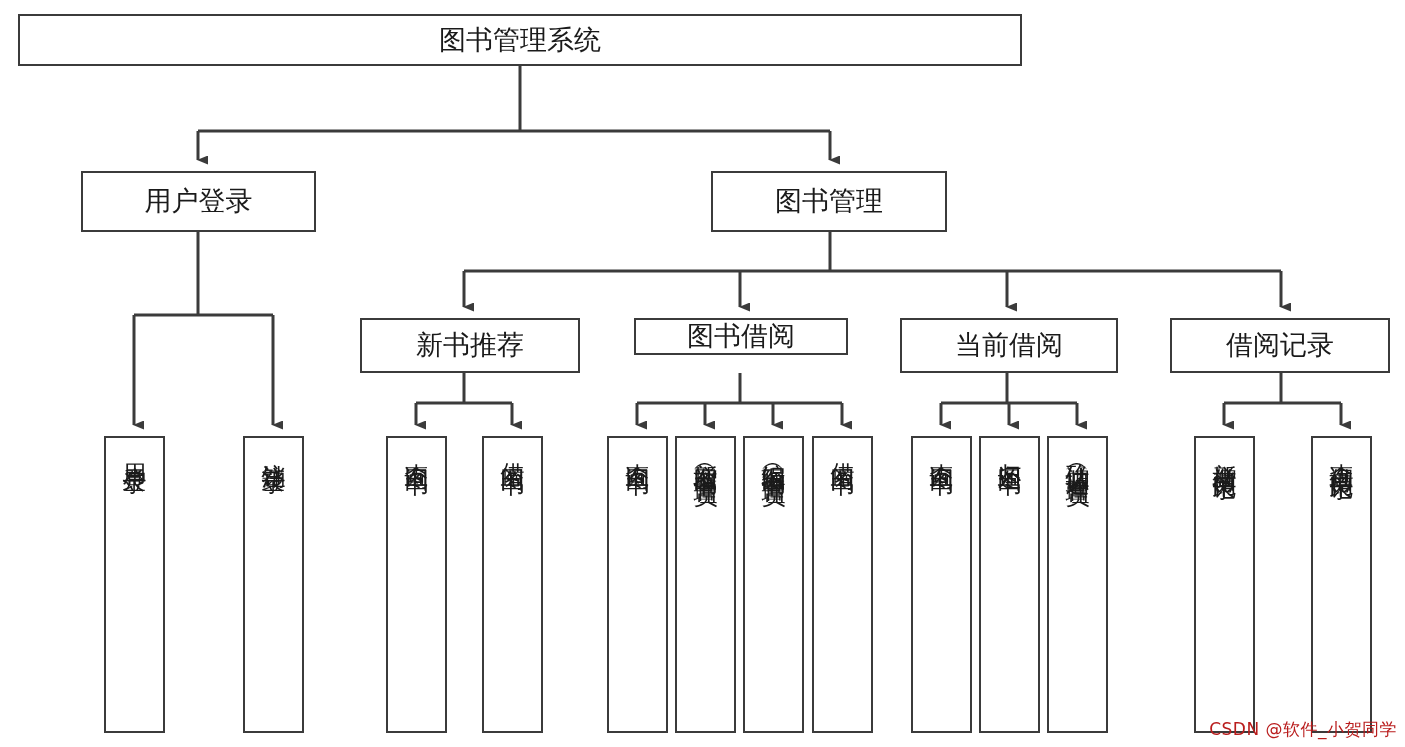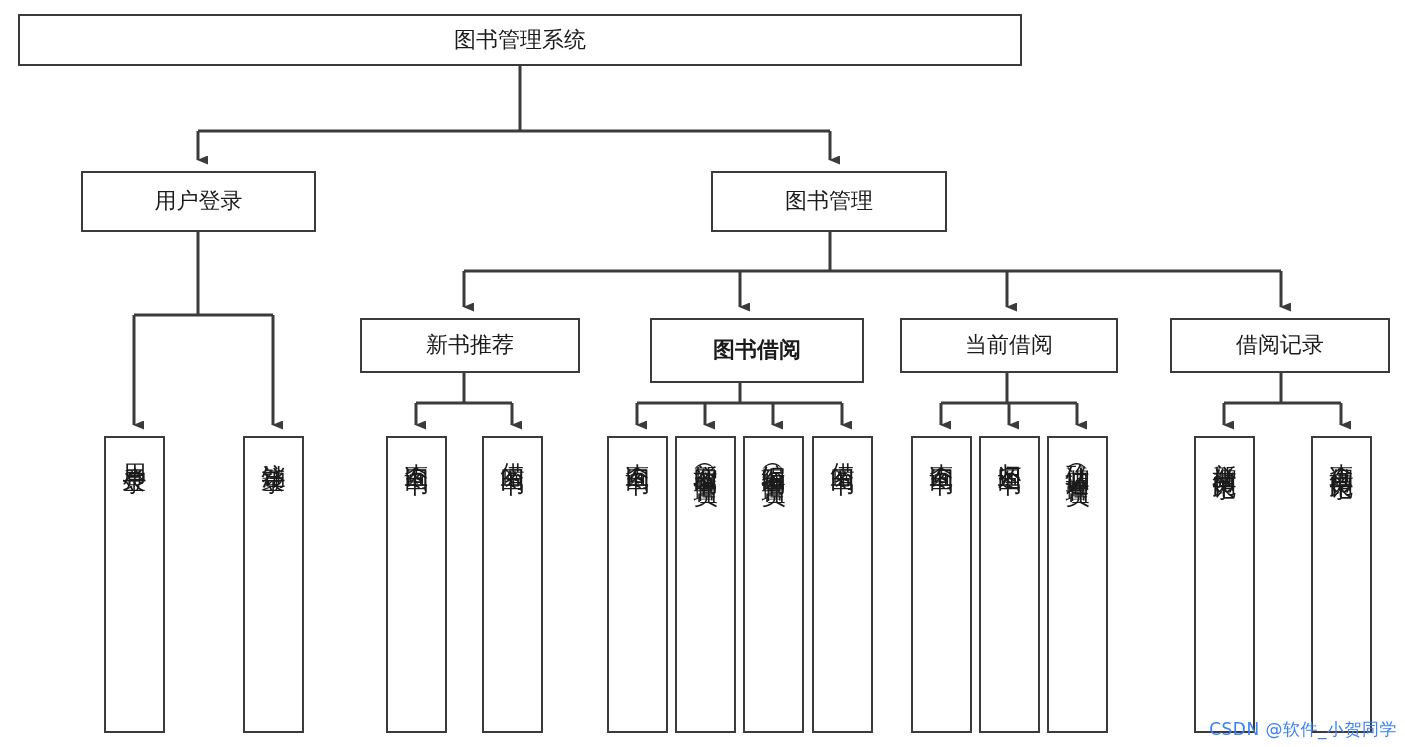--- a/index.html
+++ b/index.html
@@ -37,41 +37,41 @@
     justify-content: center;
     color: #1a1a1a;
   }
   .node-label {
     display: block;
     text-align: center;
     line-height: 1.28;
     white-space: nowrap;
   }
   .horiz .node-label {
-    font-size: 22px;
+    font-size: 27px;
   }
   .vert {
     align-items: flex-start;
     justify-content: center;
     padding-top: 6px;
   }
   .vert .node-label {
     writing-mode: vertical-rl;
     text-orientation: upright;
     font-size: 24px;
     letter-spacing: 3px;
     line-height: 1;
     white-space: pre;
   }
   .watermark {
     position: absolute;
     right: 8px;
     bottom: 6px;
     font-size: 17px;
-    color: #3b82f6;
+    color: #b91c1c;
     letter-spacing: 0.5px;
     white-space: nowrap;
     pointer-events: none;
   }
 </style>
 </head>
 <body>
 
 <div id="diagram-root">
 
@@ -137,21 +137,21 @@
   <div class="node-box horiz" style="left:81px; top:171px; width:235px; height:61px;">
     <span class="node-label">用户登录</span>
   </div>
   <div class="node-box horiz" style="left:360px; top:318px; width:220px; height:55px;">
     <span class="node-label">新书推荐</span>
   </div>
 
   <div class="node-box horiz" style="left:711px; top:171px; width:236px; height:61px;">
     <span class="node-label">图书管理</span>
   </div>
-  <div class="node-box horiz" style="left:650px; top:318px; width:214px; height:65px;font-weight:bold;">
+  <div class="node-box horiz" style="left:634px; top:318px; width:214px; height:37px;">
     <span class="node-label">图书借阅</span>
   </div>
   <div class="node-box horiz" style="left:900px; top:318px; width:218px; height:55px;">
     <span class="node-label">当前借阅</span>
   </div>
   <div class="node-box horiz" style="left:1170px; top:318px; width:220px; height:55px;">
     <span class="node-label">借阅记录</span>
   </div>
 
   <div class="node-box vert" style="left:104px; top:436px; width:61px; height:297px;">

